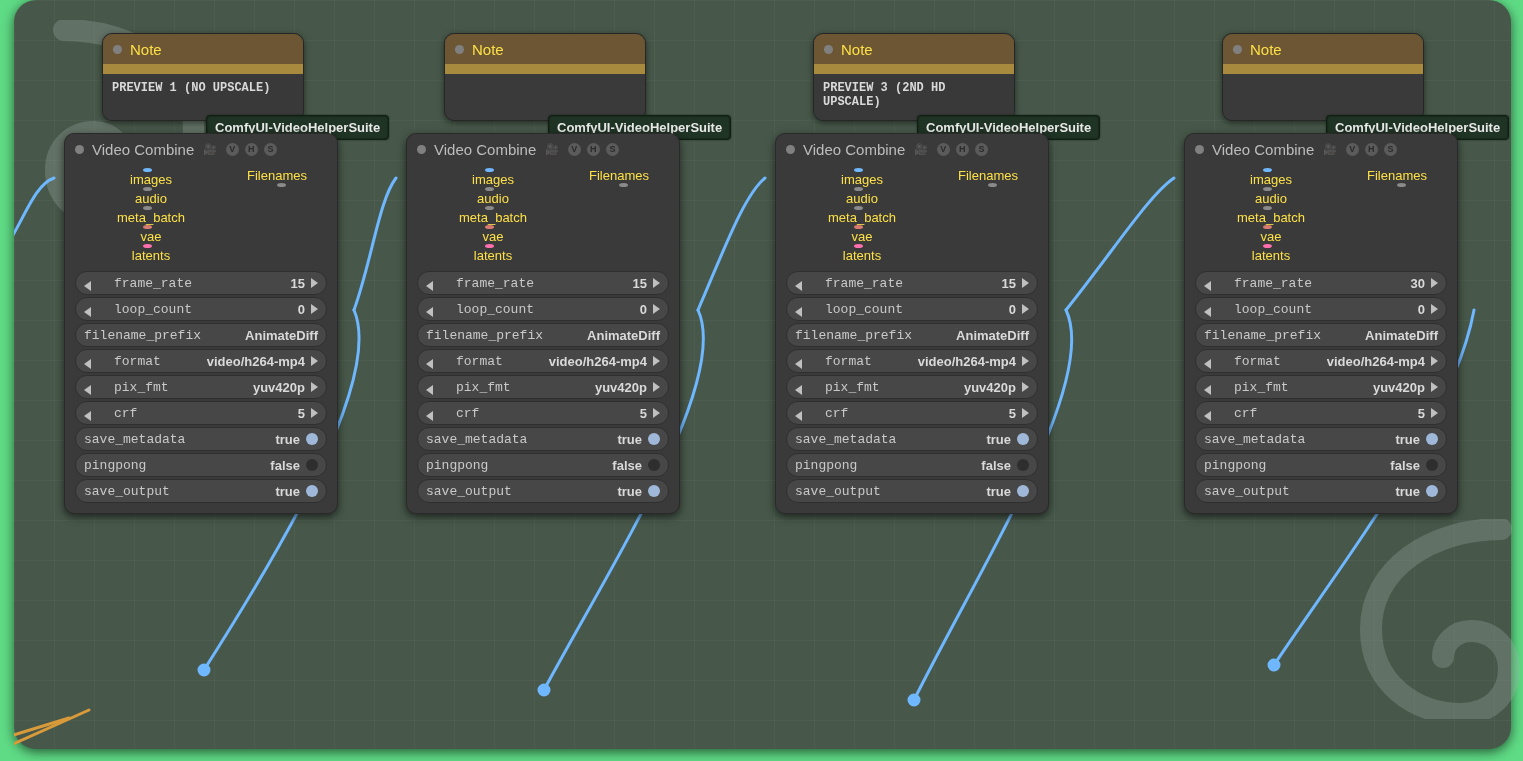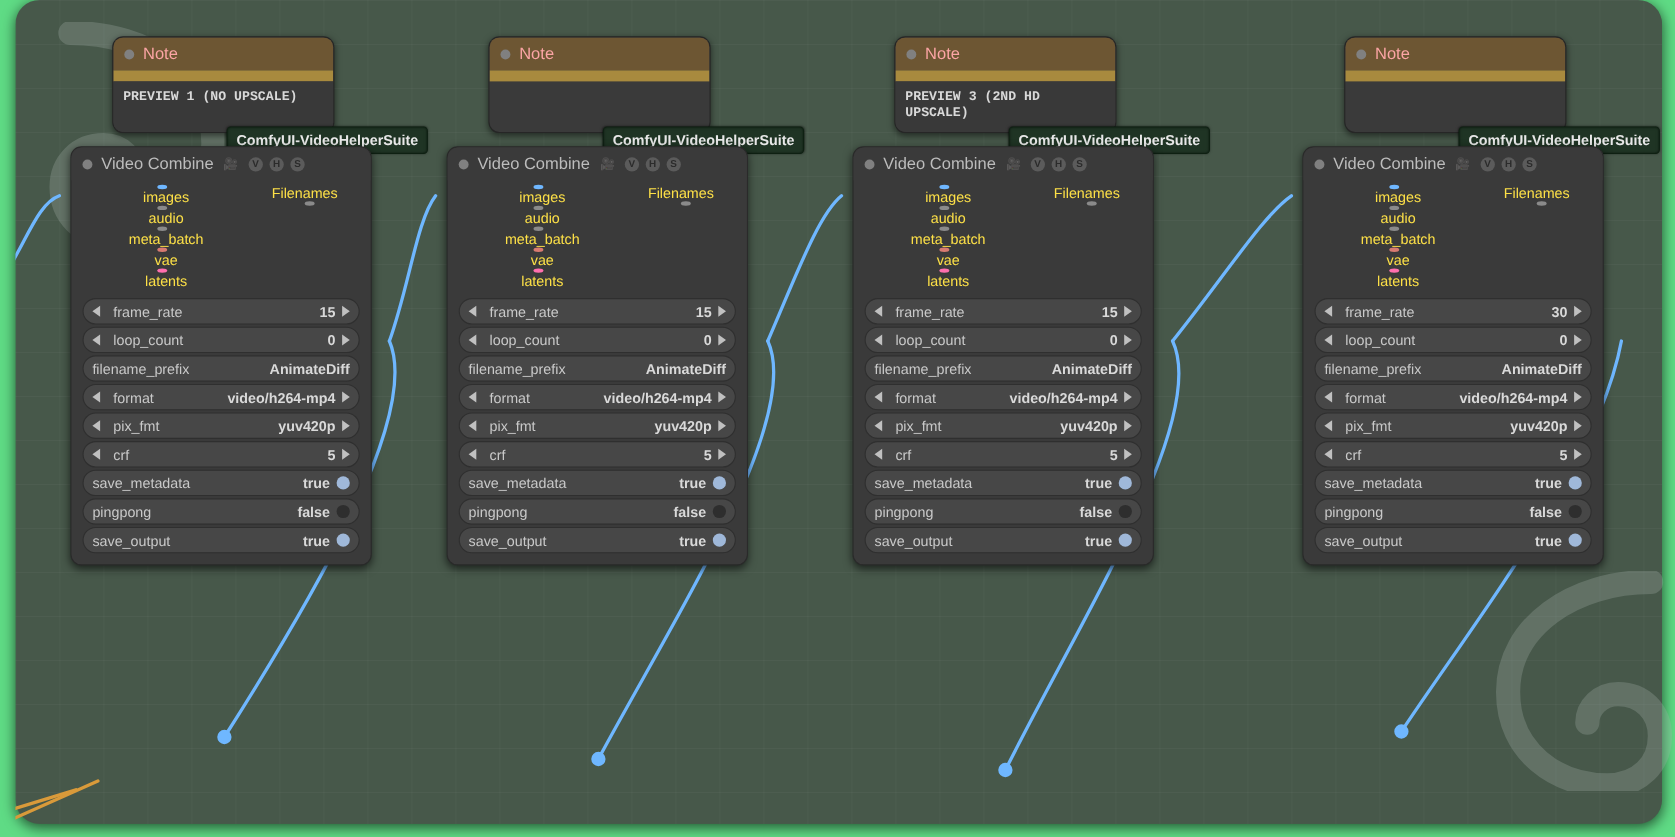--- a/index.html
+++ b/index.html
@@ -25,21 +25,21 @@
     position: absolute; width: 202px; height: 88px;
     background: #3a3a3a;
     border: 1px solid #262626;
     border-radius: 10px;
     box-shadow: 0 2px 6px rgba(0,0,0,.5);
     overflow: hidden;
   }
   .note-header {
     display:flex; align-items:center; gap:8px;
     height: 30px; background: #6d5633;
-    padding: 0 10px; color:#fca5a5; font-size:15px;
+    padding: 0 10px; color:#fde047; font-size:15px;
   }
   .note-dot { width:9px; height:9px; border-radius:50%; background:#808080; }
   .note-strip { height:10px; background:#a88a3e; }
   .note-body {
     height: 48px; padding:7px 9px; color:#d9d9d9;
     font-family: "Courier New", monospace; font-size:12px; font-weight:bold;
     background:#393939;
   }
 
   
@@ -75,21 +75,21 @@
   .port-row.out .pdot { margin-right:0; margin-left:8px; }
   .pdot.blue{ background:#6fb7ff; } .pdot.pink{ background:#ff6fae; } .pdot.red{ background:#d87a71; } .pdot.gray{ background:#8a8a8a; }
 
   .vc-widgets { padding: 2px 10px 10px 10px; }
   .widget {
     display:flex; align-items:center; justify-content:space-between;
     height:24px; margin-top:2px; padding:0 8px;
     background:#474747; border:1px solid #2f2f2f; border-radius:12px;
     color:#c9c9c9; font-size:13px;
   }
-  .widget .label{ display:flex; align-items:center; gap:12px; }
+  .widget .label{ display:flex; align-items:flex-end; gap:23px;font-family:Liberation Mono, monospace; }
   .widget .value{ display:flex; align-items:center; gap:6px; font-weight:bold; color:#d9d9d9; }
   .tri { width:0; height:0; border-style:solid; display:inline-block; }
   .tri.l { border-width:5px 7px 5px 0; border-color:transparent #c0c0c0 transparent transparent; }
   .tri.r { border-width:5px 0 5px 7px; border-color:transparent transparent transparent #c0c0c0; }
   .toggle { width:12px; height:12px; border-radius:50%; background:#2e2e2e; display:inline-block; }
   .toggle.on{ background:#9fb8d9; }
 
   
   .wires { position:absolute; left:0; top:0; width:100%; height:100%; pointer-events:none; }
   .wires circle { fill:#6fb7ff; }

